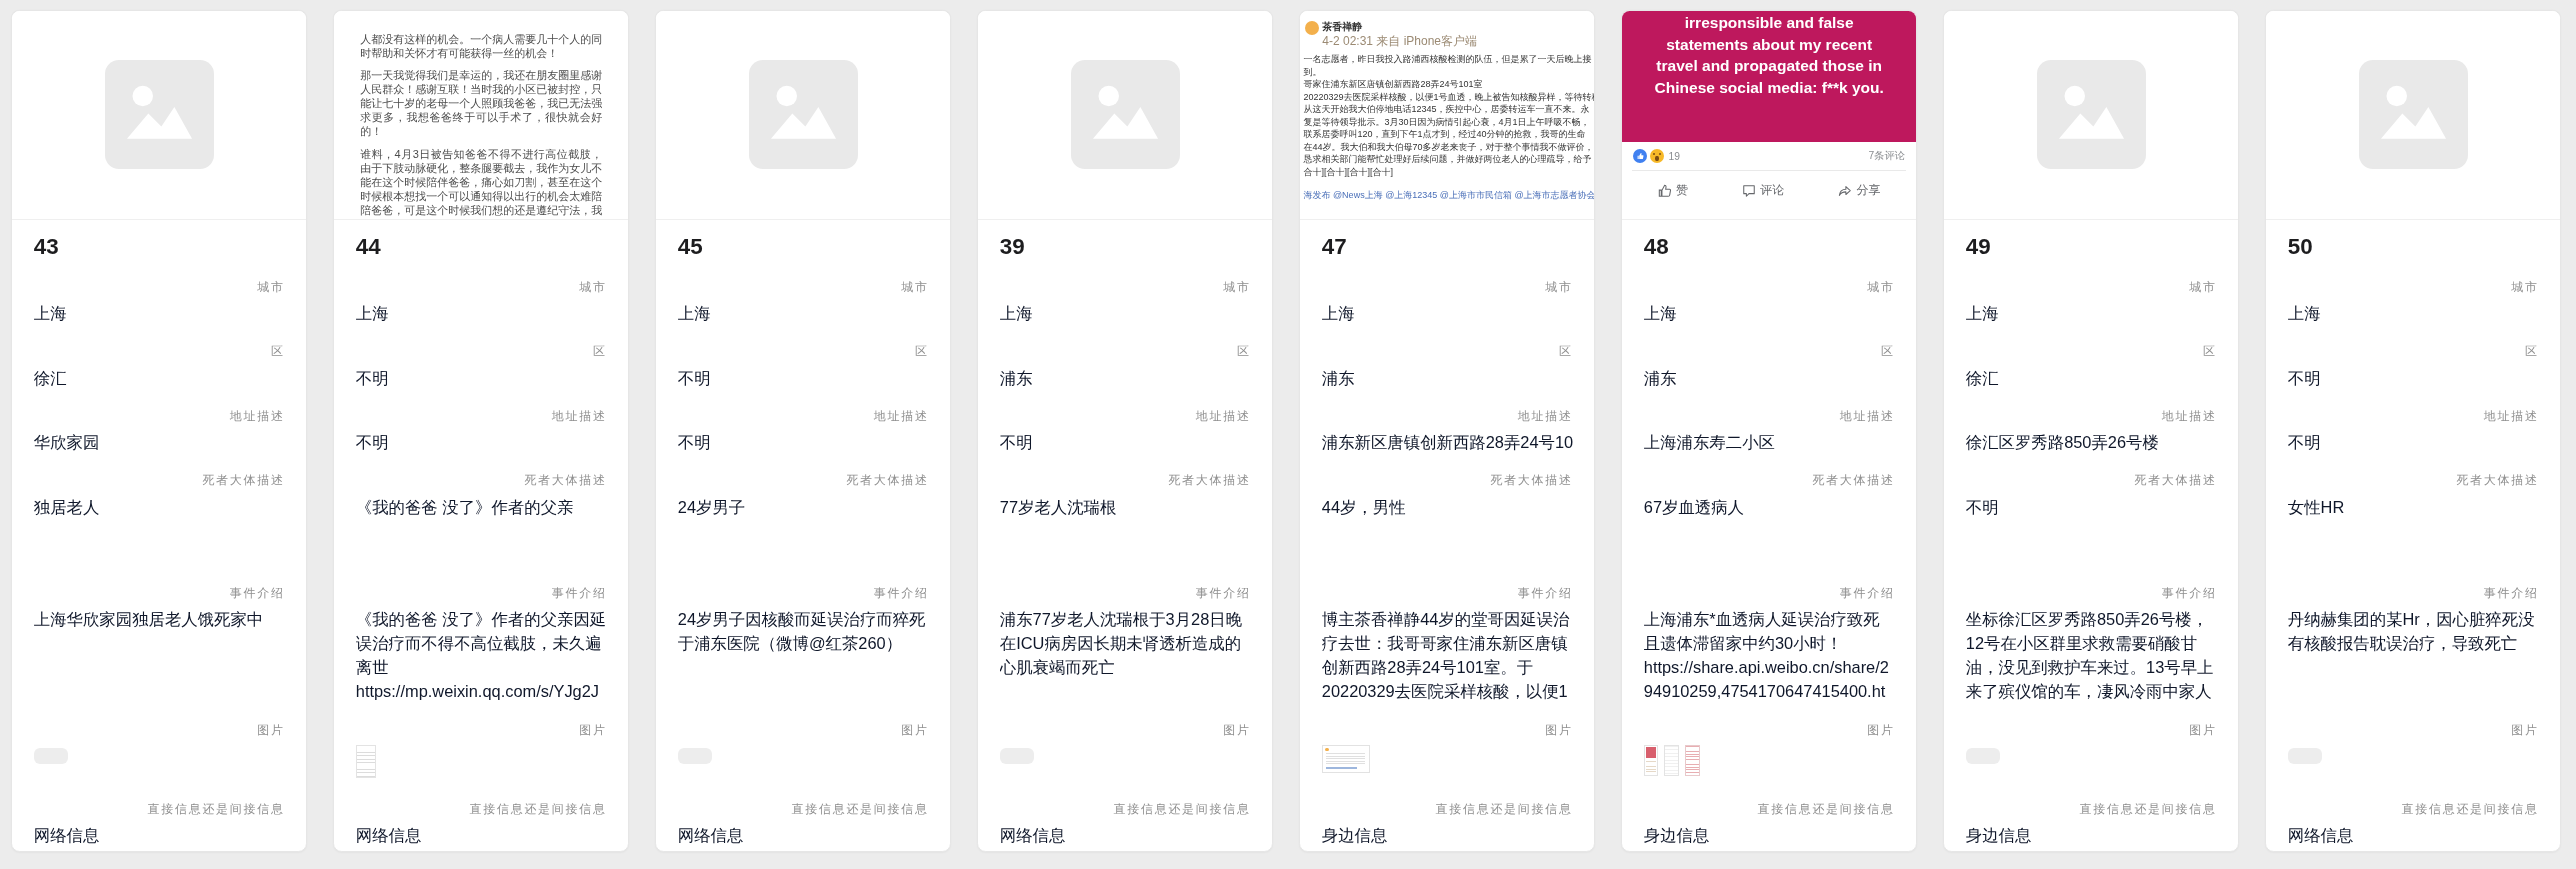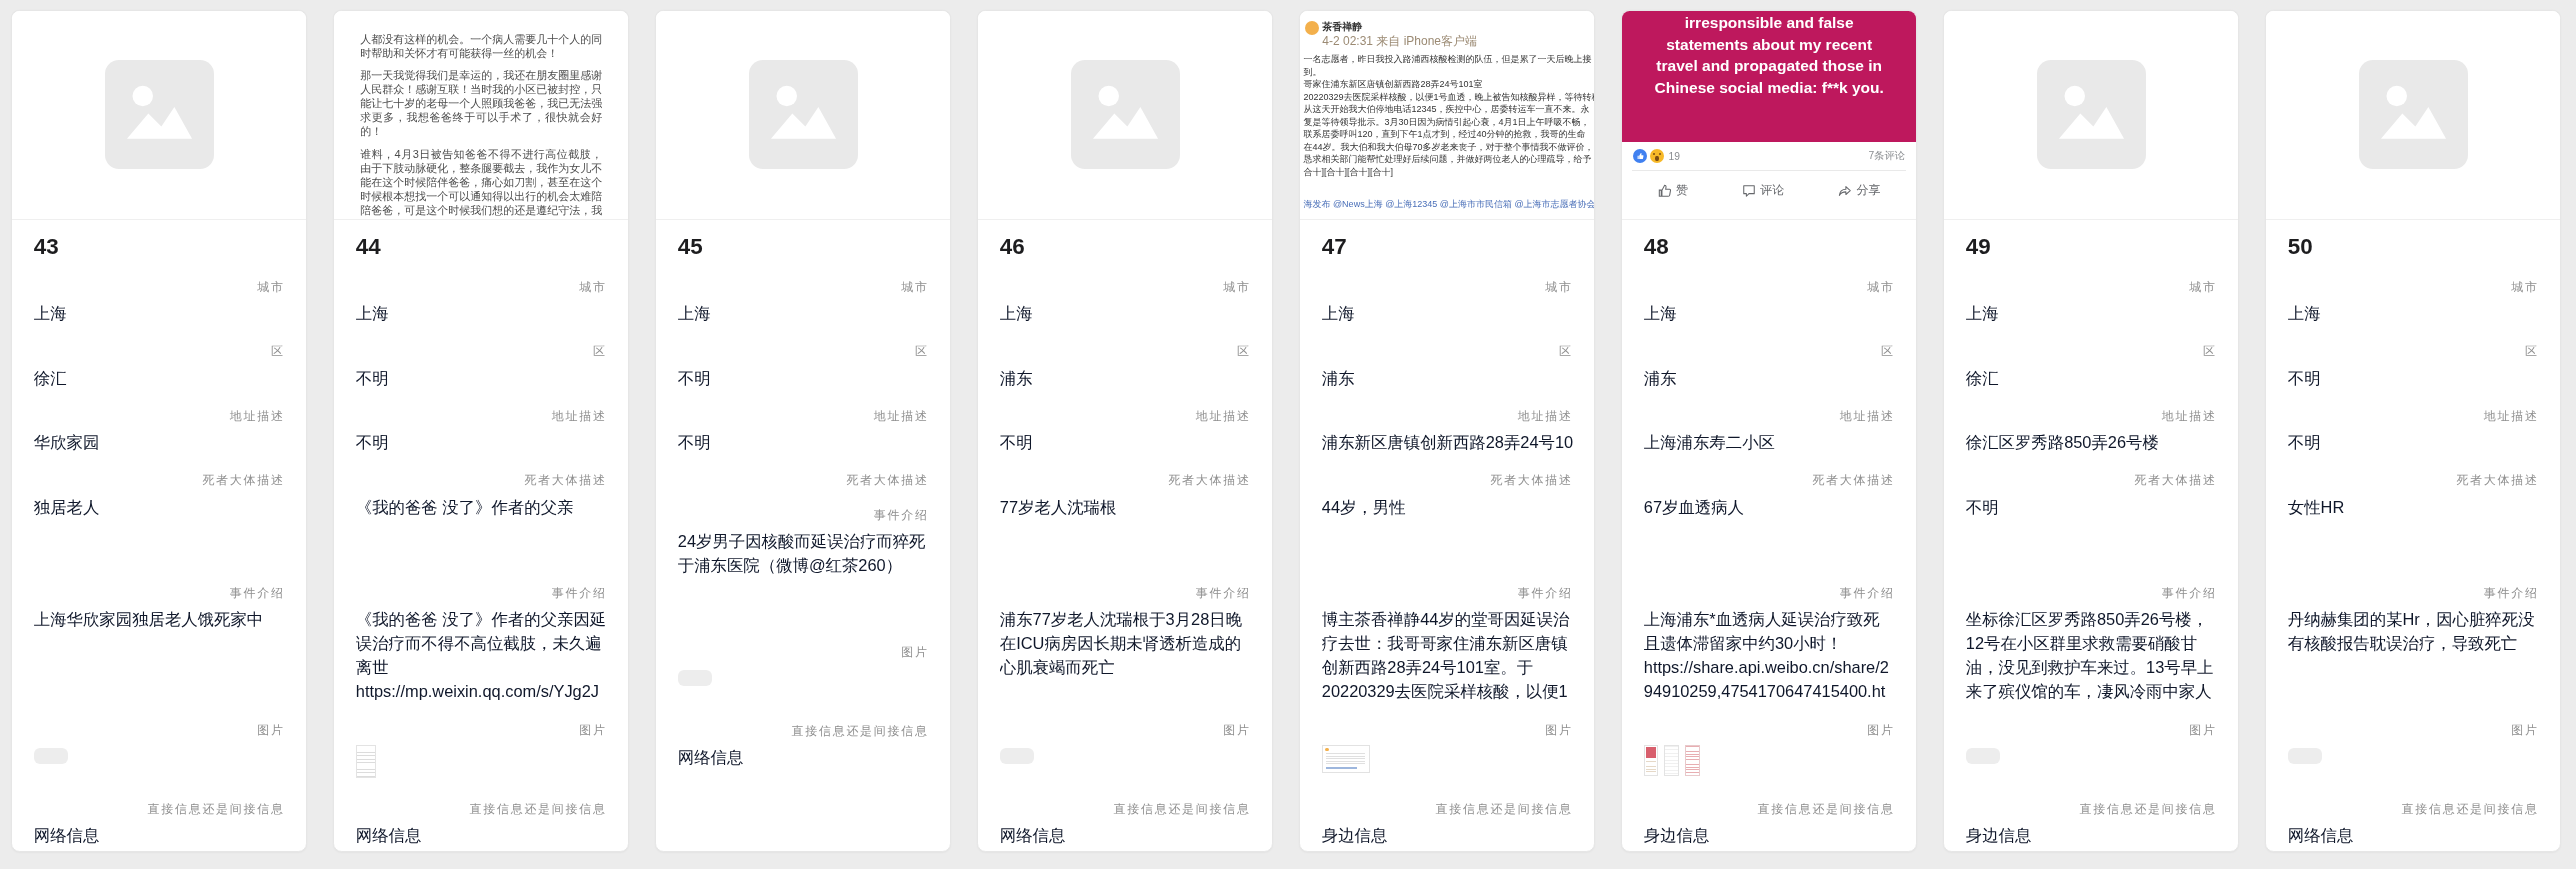--- a/index.html
+++ b/index.html
@@ -28,21 +28,21 @@
   .doc-media{padding:21px 26px;font-size:11px;line-height:14px;color:#4c4c4c;text-align:justify;}
   .doc-media p{margin:0 0 8.6px 0;}
   
   .wb{padding:10.3px 5.2px 0 10.3px;font-size:9px;line-height:12.5px;color:#333;}
   .wb-head{display:flex;gap:3px;align-items:flex-start;}
   .wb-avatar{width:14px;height:14px;border-radius:50%;background:#f3b04c;flex:0 0 auto;margin-left:-5.2px;}
   .wb-name{display:block;font-weight:bold;font-size:10px;color:#333;}
   .wb-time{display:block;font-size:12px;color:#9b8a73;margin-top:1.7px;}
   .wb-body{margin-top:6px;margin-left:-7px;margin-right:-7px;}
   .wb-line{white-space:nowrap;overflow:hidden;}
-  .wb-links{white-space:nowrap;overflow:hidden;color:#4a6fb8;margin-top:20px;}
+  .wb-links{white-space:nowrap;overflow:hidden;color:#4a6fb8;margin-top:11px;}
   
   .fb-quote{height:131px;background:#be185d;color:#fff;font-weight:bold;font-size:15.5px;line-height:21.6px;
     text-align:center;padding:1.7px 22.4px 0 22.4px;box-sizing:border-box;}
   .fb-meta{display:flex;justify-content:space-between;align-items:center;padding:7.8px 11.2px 7px 11.2px;}
   .rx{display:flex;align-items:center;gap:2.6px;}
   .rx-like{width:14px;height:14px;border-radius:50%;background:#4080f0;display:flex;align-items:center;justify-content:center;}
   .rx-like svg{width:8.6px;height:8.6px;}
   .rx-wow{width:14px;height:14px;border-radius:50%;background:#f7b928;position:relative;}
   .rx-wow i{position:absolute;background:#7a4b12;border-radius:50%;}
   .rx-wow .e1{width:2.6px;height:2.6px;left:2.6px;top:3.4px;}
@@ -186,20 +186,21 @@
       <div class="field">
           <div class="f-label">区</div>
         <div class="f-value slot1">不明</div>
         </div>
       <div class="field">
           <div class="f-label">地址描述</div>
         <div class="f-value slot1 addr">不明</div>
         </div>
       <div class="field">
           <div class="f-label">死者大体描述</div>
+        <div class="f-value slot2">24岁男子</div>
         </div>
       <div class="field">
           <div class="f-label">事件介绍</div>
         <div class="f-value slot4">24岁男子因核酸而延误治疗而猝死于浦东医院（微博@红茶260）</div>
         </div>
       <div class="field">
           <div class="f-label">图片</div>
         <div class="thumbs">
             <div class="pill"></div>
           </div>
@@ -216,21 +217,21 @@
       <div class="ph-wrap">
           <div class="ph-box">
         <svg class="ph-svg" viewBox="0 0 100 100">
               <circle cx="32" cy="30" r="11" fill="#fff"></circle>
               <path d="M15 76 L38 49 L52 63 L66 42 L85 76 Z" fill="#fff"></path>
             </svg>
       </div>
         </div>
     </div>
     <div class="body">
-      <div class="num">46</div>
+      <div class="num">39</div>
       <div class="field">
           <div class="f-label">城市</div>
         <div class="f-value slot1">上海</div>
         </div>
       <div class="field">
           <div class="f-label">区</div>
         <div class="f-value slot1">浦东</div>
         </div>
       <div class="field">
           <div class="f-label">地址描述</div>

